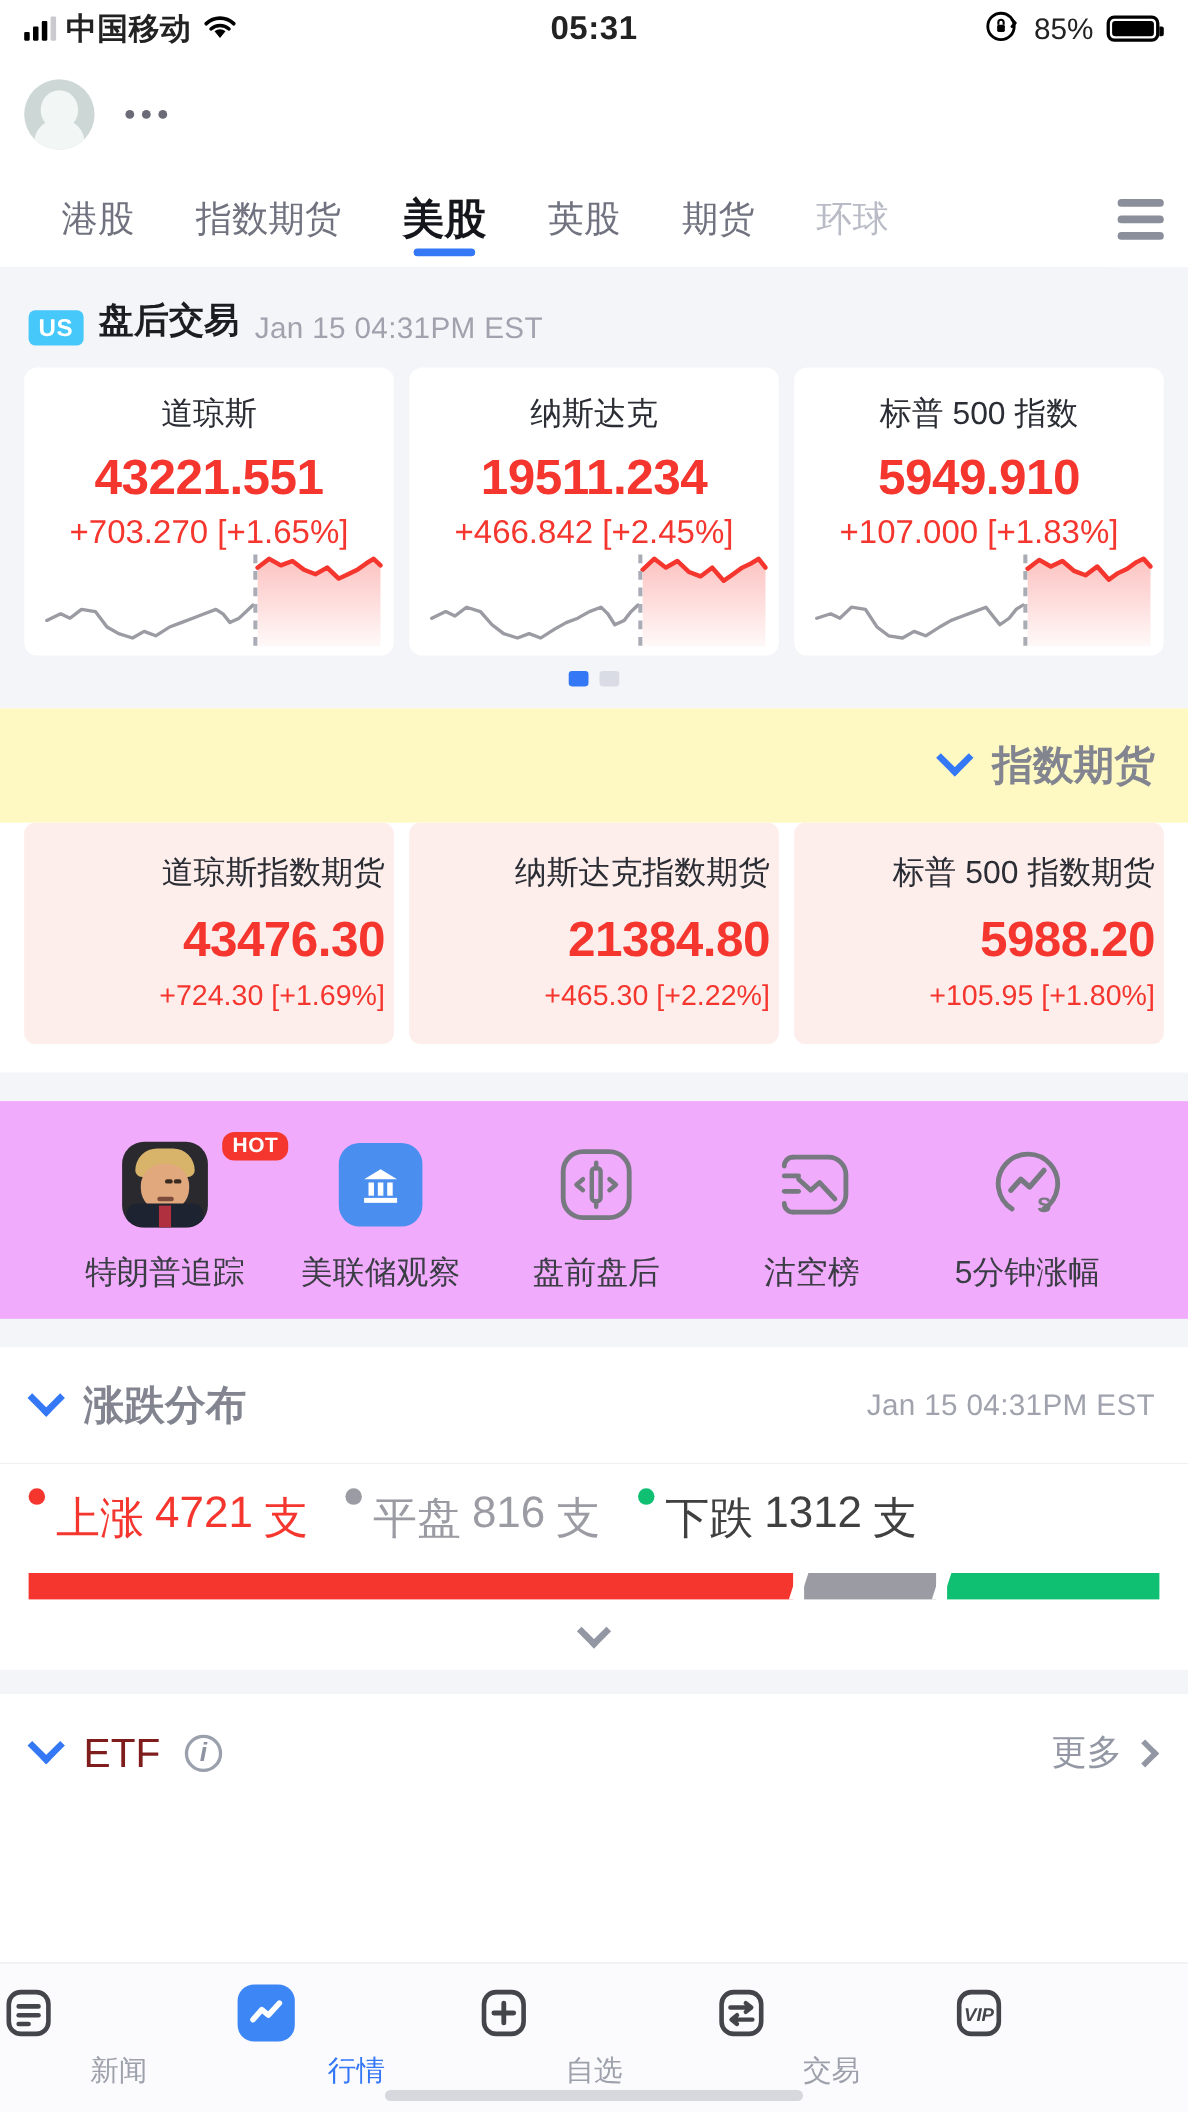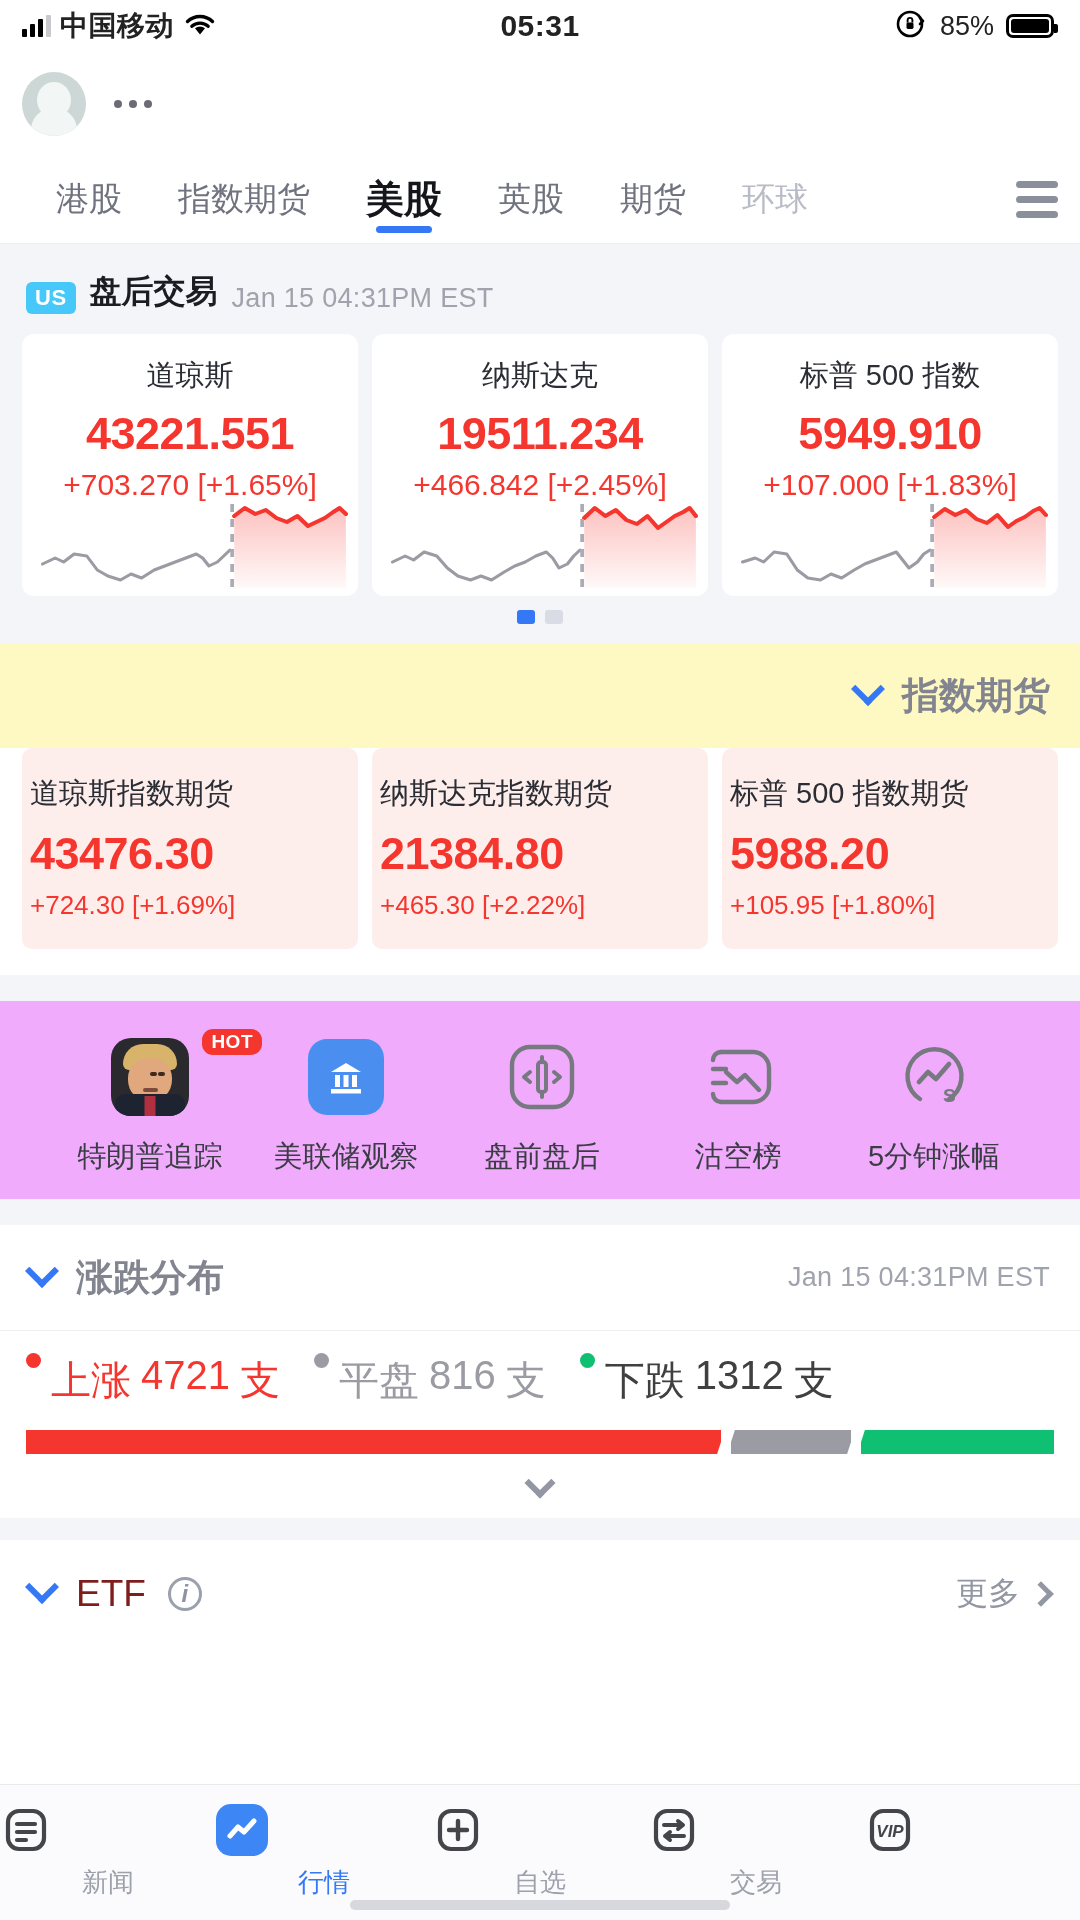--- a/index.html
+++ b/index.html
@@ -79,21 +79,21 @@
   .pager i.on{ background:#3478f6; }
 
   
   .sec-head{ height:104px; display:flex; align-items:center; padding:0 30px; background:#fef9c3; justify-content:flex-end; }
   .sec-left{ display:flex; align-items:center; gap:22px; }
   .chev-d{ width:24px; height:24px; border-right:6px solid #3478f6; border-bottom:6px solid #3478f6; transform:rotate(45deg) translate(-5px,-5px); }
   .sec-title{ font-size:37px; font-weight:700; color:#82858f; }
   .sec-time{ font-size:27px; color:#a0a3ad; letter-spacing:.3px; }
 
   .fut-row{ display:flex; gap:14px; padding:0 22px 26px; background:#fff; }
-  .fut-card{ flex:1; background:#fdeeec; border-radius:10px; padding:26px 8px 28px; text-align:left; }
+  .fut-card{ flex:1; background:#fdeeec; border-radius:10px; padding:26px 8px 28px; text-align:right; }
   .fut-name{ font-size:29px; color:#2b2d35; }
   .fut-val{ font-size:45px; font-weight:700; margin-top:14px; letter-spacing:-.5px; }
   .fut-chg{ font-size:26px; margin-top:10px; }
 
   .gap{ height:26px; background:#f4f5f8; }
 
   
   .shortcuts{ background:#f0abfc; display:flex; padding:34px 0 22px 52px; gap:0; overflow:hidden; }
   .sc{ width:196px; flex:none; text-align:center; }
   .sc-ic{ height:84px; display:flex; align-items:center; justify-content:center; position:relative; }

